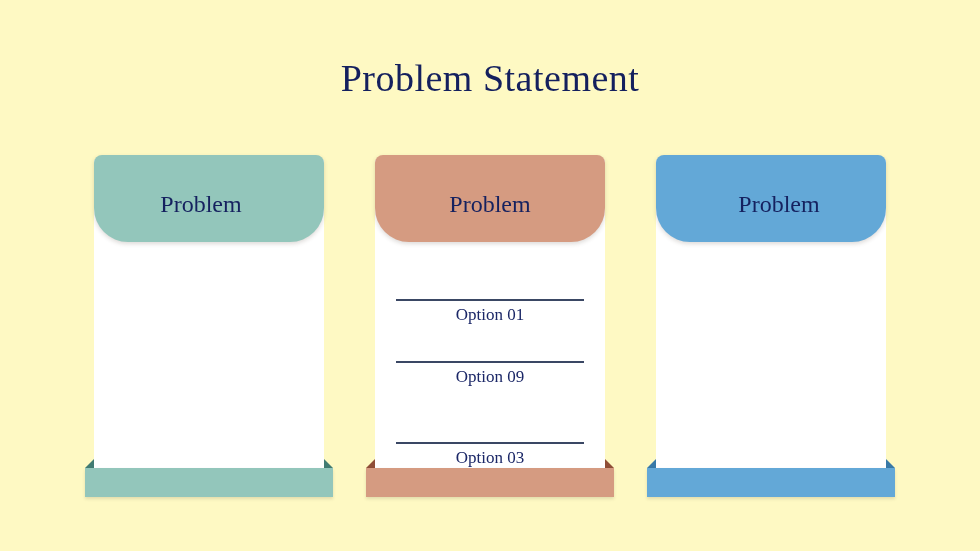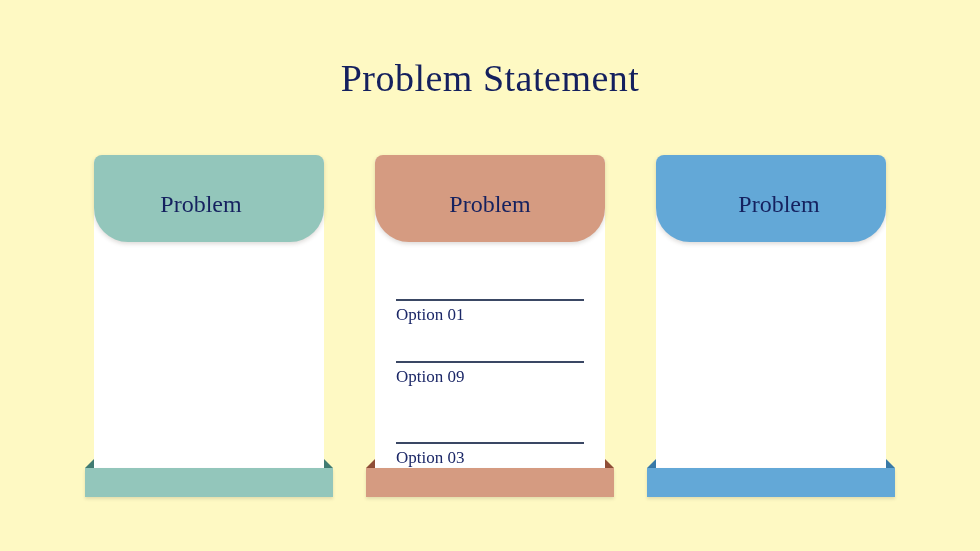--- a/index.html
+++ b/index.html
@@ -75,20 +75,21 @@
     height: 9px;
   }
   .fold-left  { left: -9px;  clip-path: polygon(100% 0, 100% 100%, 0 100%); }
   .fold-right { right: -9px; clip-path: polygon(0 0, 100% 100%, 0 100%); }
 
   .options { position: absolute; inset: 0; }
   .option {
     position: absolute;
     left: 21px;
     width: 188px;
+    text-align: center;
   }
   .option-1 { top: 144px; }
   .option-2 { top: 206px; }
   .option-3 { top: 287px; }
   .option-line { height: 2px; }
   .option-label {
     margin-top: 5px;
     font-size: 17px;
     line-height: 17px;
   }

